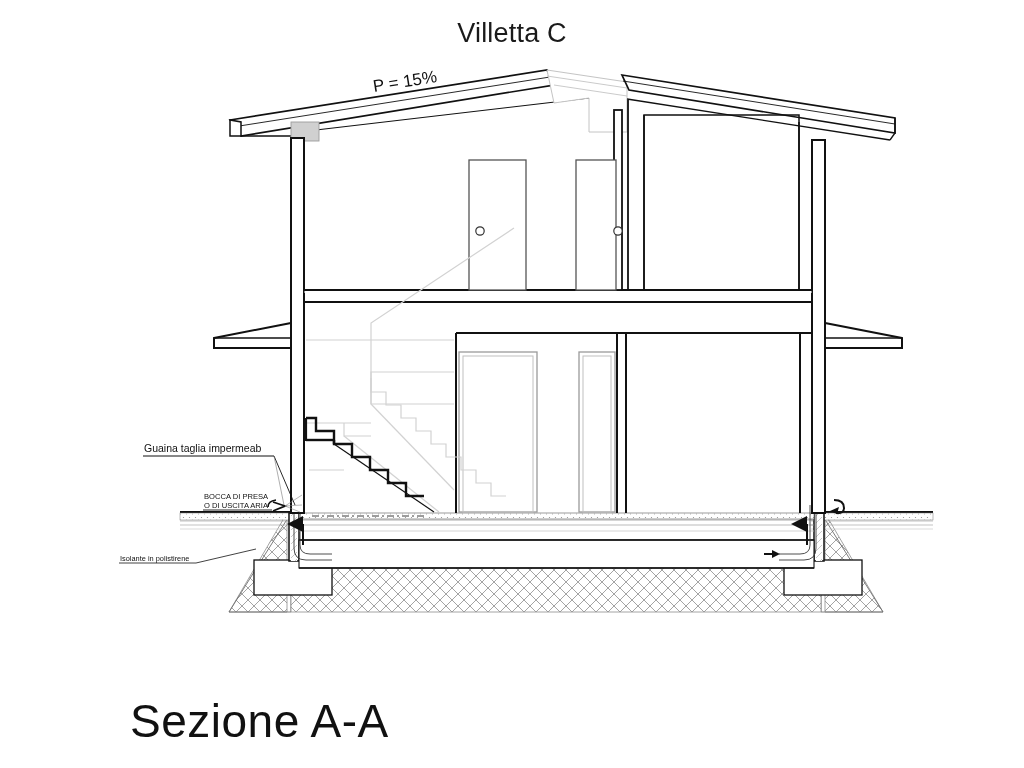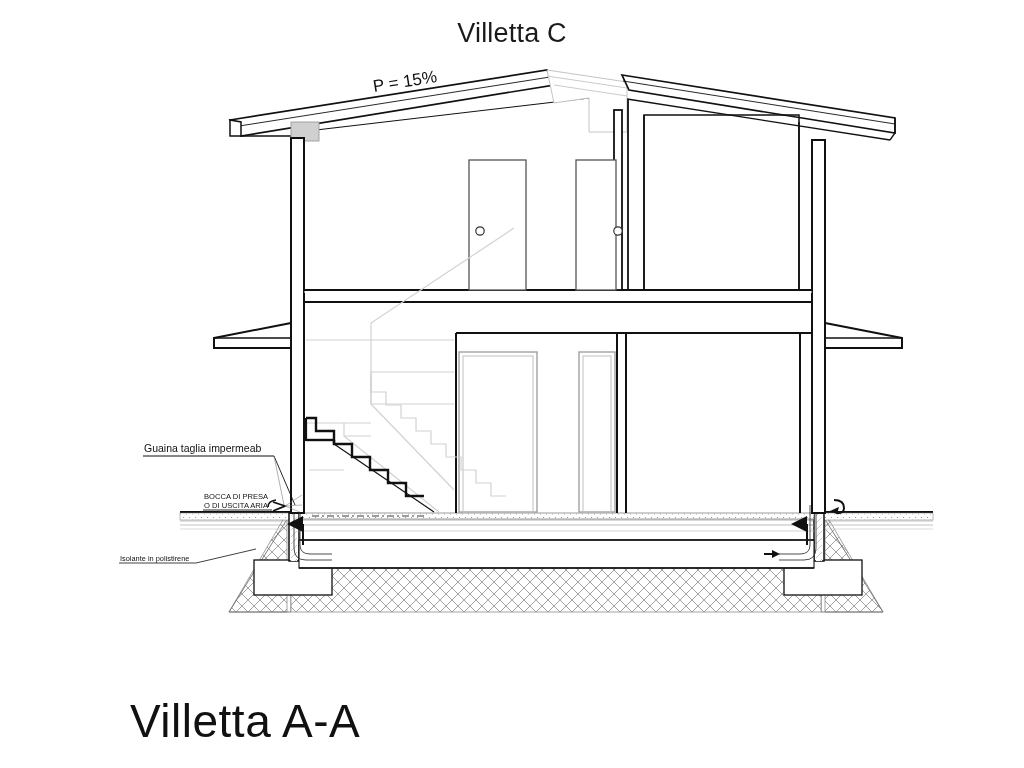--- a/index.html
+++ b/index.html
@@ -282,15 +282,15 @@
     </g>
 
     <g>
       <text class="anno-text" x="76" y="561" font-size="7.4">Isolante in polistirene</text>
       <line x1="75" y1="563" x2="152" y2="563" stroke="#111111" stroke-width="0.8"></line>
       <line x1="152" y1="563" x2="212" y2="549" stroke="#111111" stroke-width="0.8"></line>
     </g>
 
   </svg>
 
-  <div class="title-bottom">Villetta A-A</div>
+  <div class="title-bottom">Sezione A-A</div>
 
 </div>
 
 </body></html>

